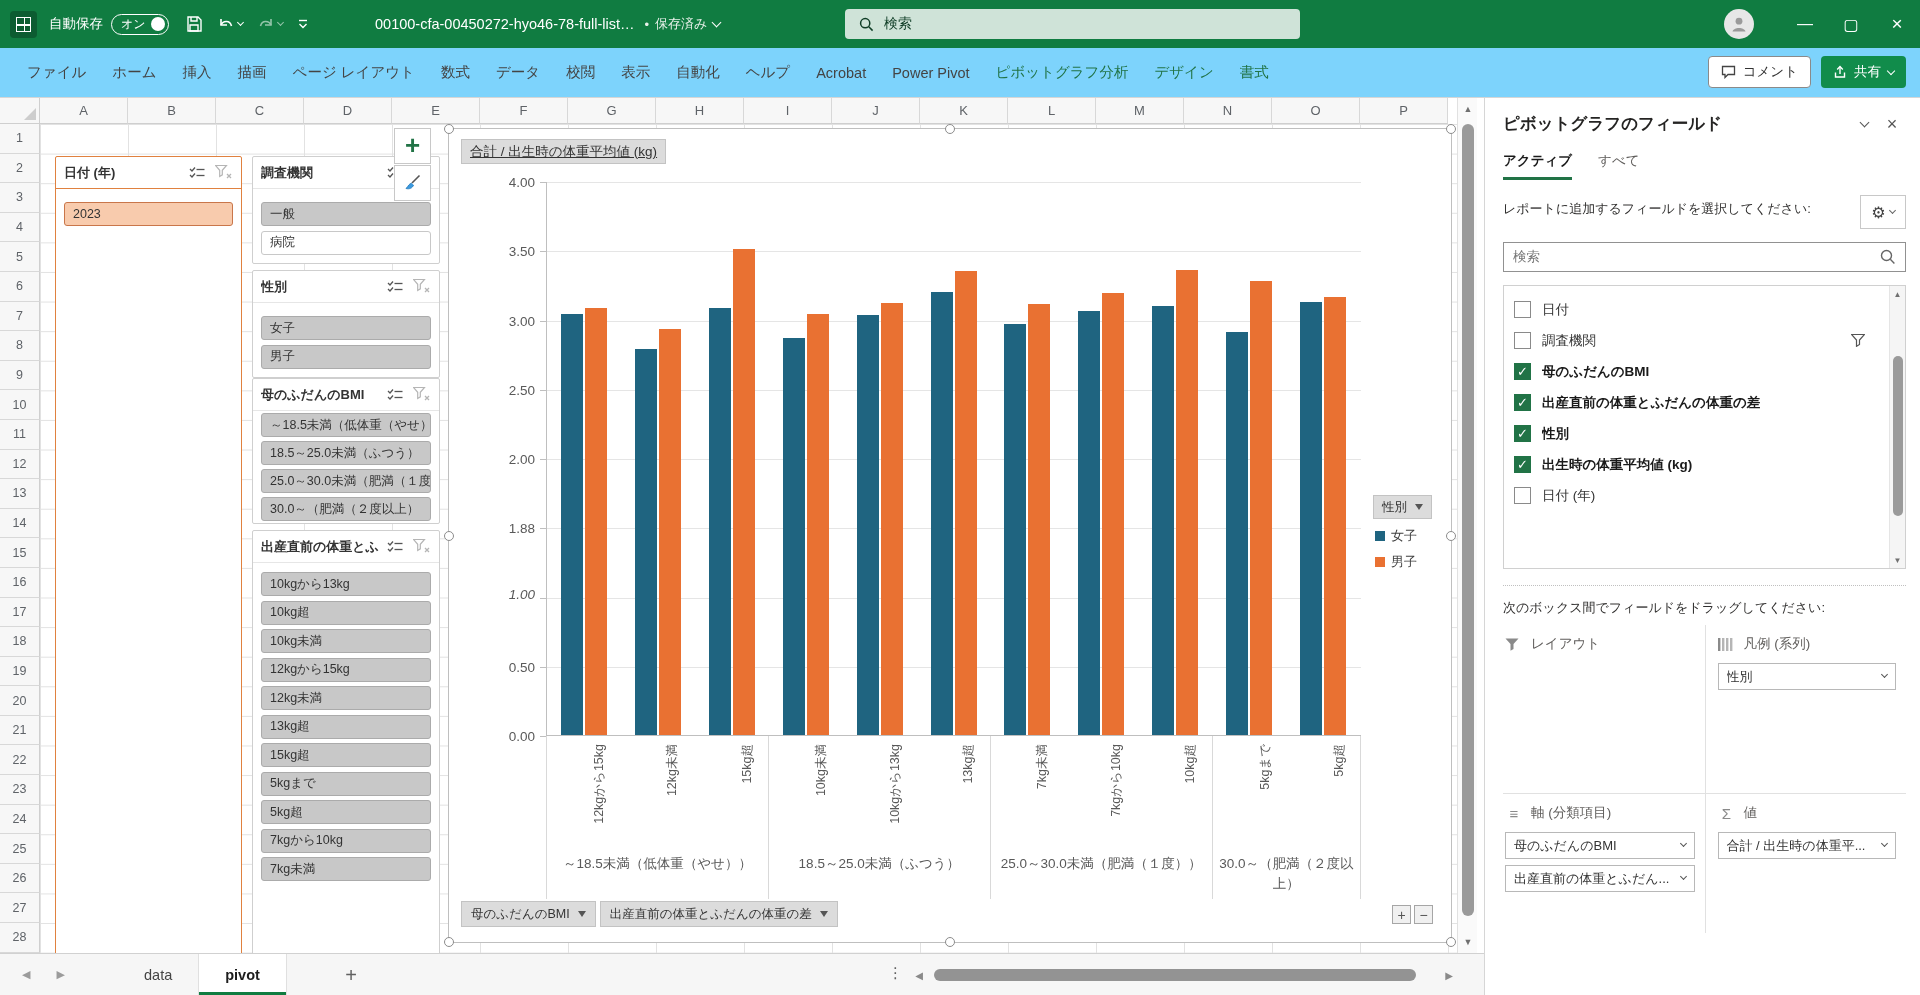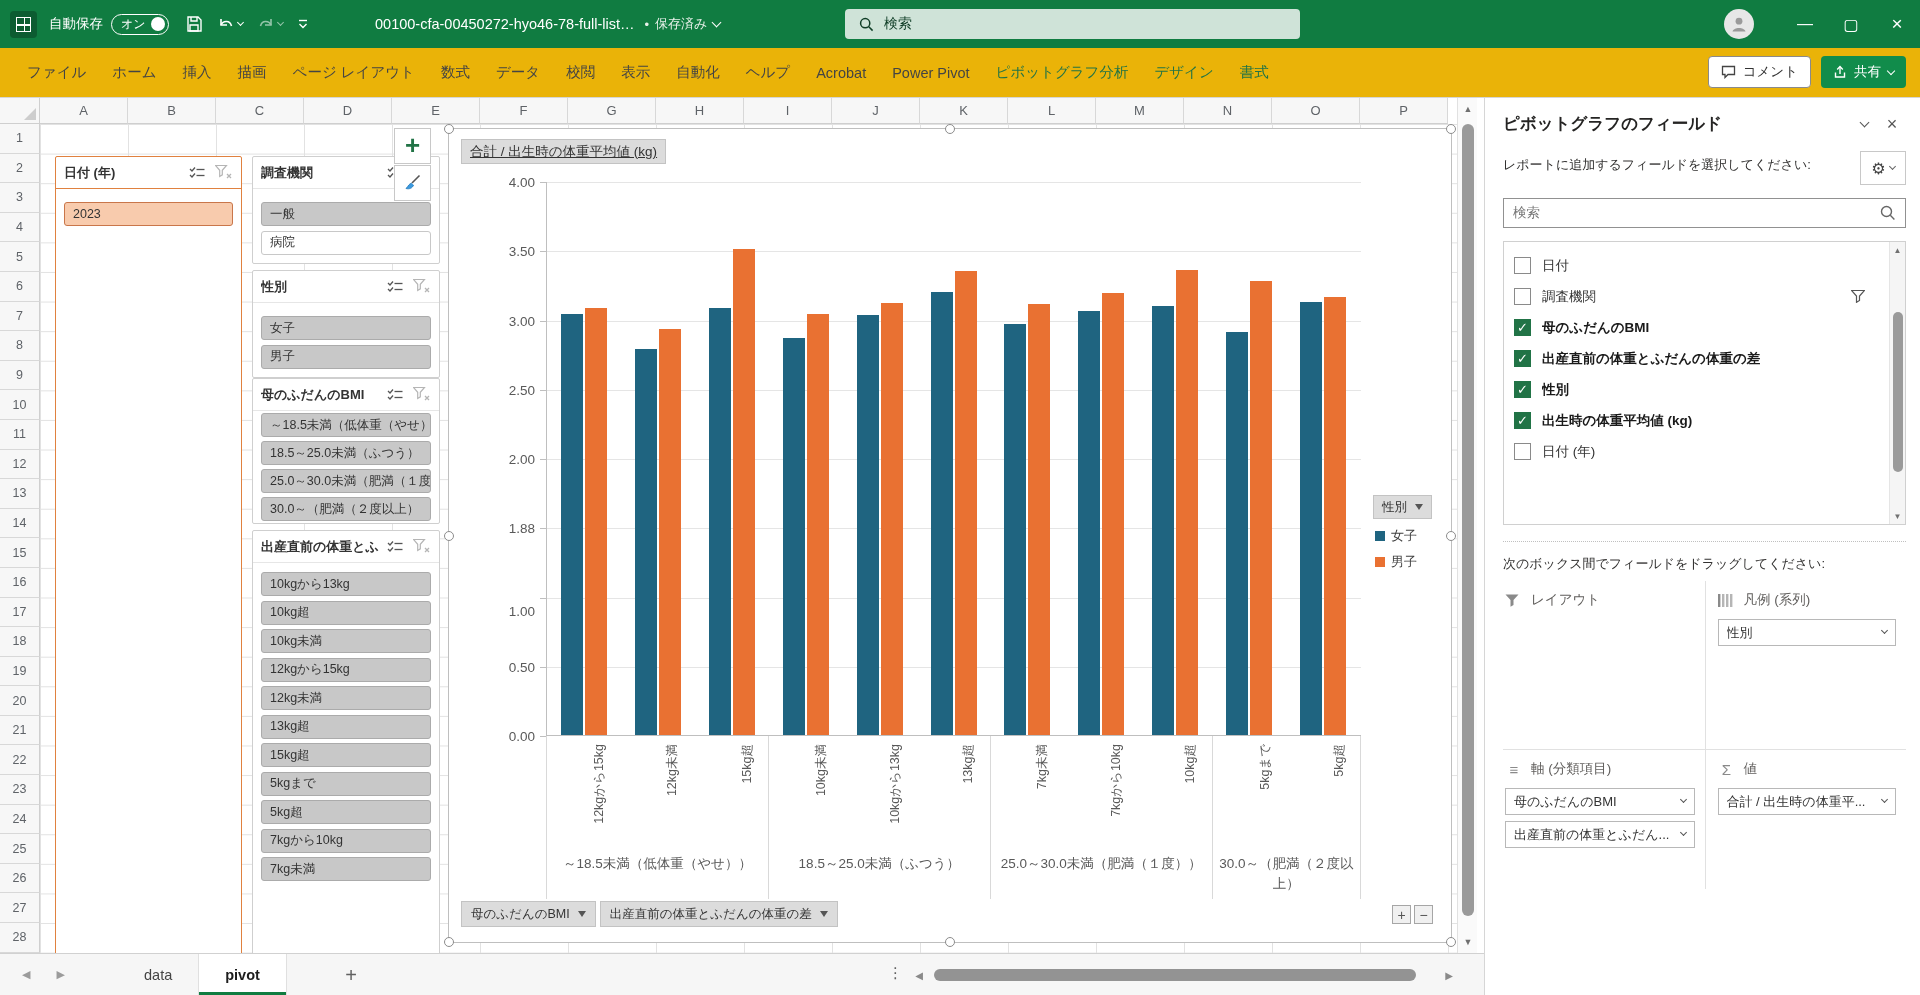--- a/index.html
+++ b/index.html
@@ -23,21 +23,21 @@
   .dim { opacity:.55; }
   .tb-file { position:absolute; left:375px; top:0; height:48px; display:flex; align-items:center; gap:10px; font-size:14.5px; white-space:nowrap; }
   .saved { display:flex; align-items:center; gap:6px; font-size:13px; color:#e8f1ea; }
   .chev { width:7px; height:7px; border-right:1.5px solid #fff; border-bottom:1.5px solid #fff; transform:rotate(45deg); margin-top:-4px; }
   .tb-search { position:absolute; left:845px; top:9px; width:455px; height:30px; background:#cfe3d8; border-radius:4px; display:flex; align-items:center; padding-left:14px; gap:10px; color:#0f3d26; font-size:14px; }
   .tb-right { position:absolute; right:0; top:0; height:48px; display:flex; align-items:center; }
   .avatar { width:30px; height:30px; border-radius:50%; background:#e7e7e7; margin-right:28px; display:flex; align-items:center; justify-content:center; }
   .wbtn { width:46px; height:48px; display:flex; align-items:center; justify-content:center; font-size:16px; color:#fff; }
 
   
-  .ribbonbar { position:absolute; left:0; top:48px; width:1920px; height:50px; background:#eab308; border-bottom:1px solid #d6d6d6; }
+  .ribbonbar { position:absolute; left:0; top:48px; width:1920px; height:50px; background:#7dd3fc; border-bottom:1px solid #d6d6d6; }
   .rtabs { position:absolute; left:14px; top:0; height:49px; display:flex; align-items:center; }
   .rtab { padding:0 13px; font-size:14.5px; color:#444; white-space:nowrap; cursor:default; }
   .rtab.ctx { color:#217346; }
   .rb-right { position:absolute; right:14px; top:8px; display:flex; gap:10px; align-items:center; }
   .comment-btn { display:flex; align-items:center; gap:7px; border:1px solid #8a8a8a; background:#fff; border-radius:4px; height:32px; padding:0 12px; font-size:13.5px; color:#333; }
   .share-btn { display:flex; align-items:center; gap:7px; background:#118C4B; border-radius:4px; height:32px; padding:0 12px; font-size:13.5px; color:#fff; }
   .share-btn .chev { border-color:#fff; width:6px; height:6px; margin-top:-2px; }
 
   
   .grid-region { position:absolute; left:0; top:98px; width:1457px; height:855px; background:#fff; overflow:hidden; }
@@ -456,21 +456,21 @@
     <div class="chart" id="chart">
       <div class="chart-title-btn">合計 / 出生時の体重平均値 (kg)</div>
       <div class="plot" id="plot">
           <div class="tickmark" style="top: 554px;"></div>
           <div class="ylab" style="top: 554px;">0.00</div>
           <div class="gridline" style="top: 484.75px;"></div>
           <div class="tickmark" style="top: 484.75px;"></div>
           <div class="ylab" style="top: 484.75px;">0.50</div>
           <div class="gridline" style="top: 415.5px;"></div>
           <div class="tickmark" style="top: 415.5px;"></div>
-          <div class="ylab" style="top: 429px;">1.00</div>
+          <div class="ylab" style="top: 412px; font-style: italic;">1.00</div>
           <div class="gridline" style="top: 346.25px;"></div>
           <div class="tickmark" style="top: 346.25px;"></div>
           <div class="ylab" style="top: 346.25px;">1.88</div>
           <div class="gridline" style="top: 277px;"></div>
           <div class="tickmark" style="top: 277px;"></div>
           <div class="ylab" style="top: 277px;">2.00</div>
           <div class="gridline" style="top: 207.75px;"></div>
           <div class="tickmark" style="top: 207.75px;"></div>
           <div class="ylab" style="top: 207.75px;">2.50</div>
           <div class="gridline" style="top: 138.5px;"></div>
@@ -629,20 +629,24 @@
 
   <div class="pane">
     <div class="pane-inner">
       <div class="pane-head">
         <div class="pane-title">ピボットグラフのフィールド</div>
         <div class="pane-hicon">
             <span class="chev"></span>
           </div>
         <div class="pane-hicon" style="font-size:18px;">×</div>
       </div>
+      <div class="pane-tabs" id="pane-tabs">
+          <div class="ptab active">アクティブ</div>
+          <div class="ptab">すべて</div>
+        </div>
       <div class="pane-instr">
         <div class="txt">レポートに追加するフィールドを選択してください:</div>
         <div class="gear-btn">
             <span>⚙</span>
             <span class="chev"></span>
           </div>
       </div>
       <div class="pane-search">
         <span class="ph">検索</span>
         <span>

